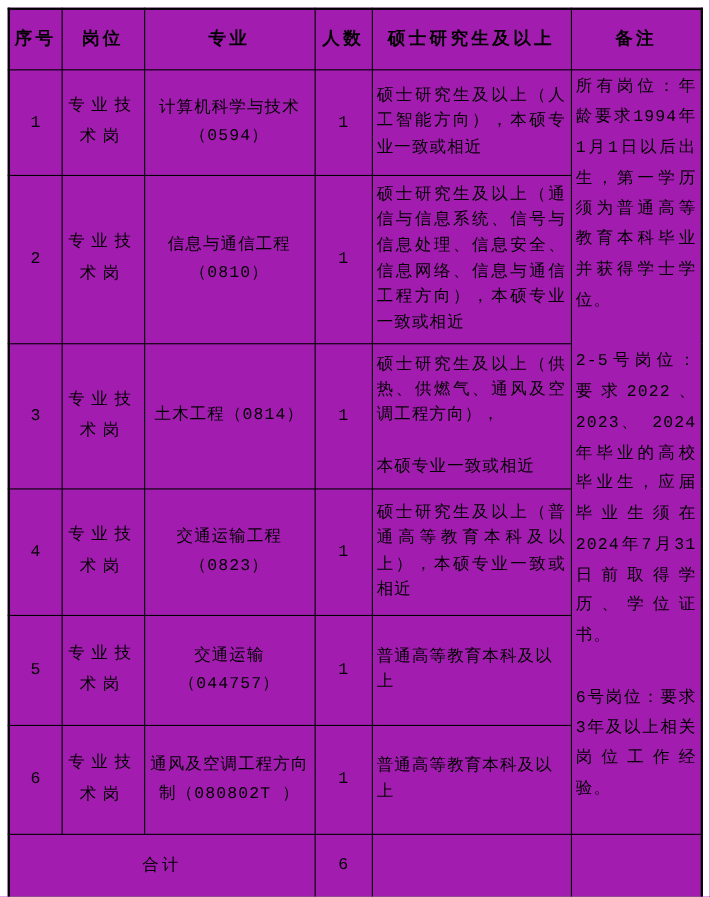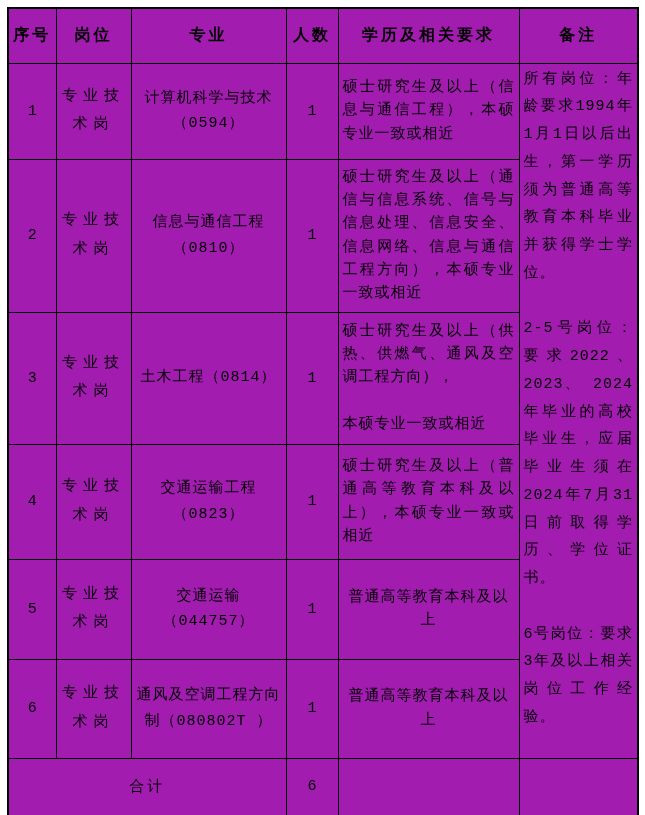--- a/index.html
+++ b/index.html
@@ -73,21 +73,21 @@
   }
   .req {
     text-align: justify;
     vertical-align: middle;
     line-height: 1.55;
     letter-spacing: 1px;
     padding: 4px 8px;
     white-space: pre-line;
   }
   .req.center {
-    text-align: center;
+    text-align: left;
   }
   .remarks {
     vertical-align: top;
     text-align: justify;
     line-height: 1.85;
     letter-spacing: 1px;
     padding: 10px 6px 6px 8px;
     white-space: pre-line;
   }
   .total-label {
@@ -106,31 +106,31 @@
       <col class="col-count">
       <col class="col-req">
       <col class="col-remarks">
     </colgroup>
     <tbody>
       <tr class="r-head">
         <th>序号</th>
         <th>岗位</th>
         <th>专业</th>
         <th>人数</th>
-        <th>学历及相关要求</th>
+        <th>硕士研究生及以上</th>
         <th>备注</th>
       </tr>
 
       <tr class="r-1">
         <td class="c">1</td>
         <td class="c post">专业技术岗</td>
         <td class="c major">计算机科学与技术
 （0594）</td>
         <td class="c">1</td>
-        <td class="req">硕士研究生及以上（信息与通信工程），本硕专业一致或相近</td>
+        <td class="req">硕士研究生及以上（人工智能方向），本硕专业一致或相近</td>
         <td class="remarks" rowspan="6">所有岗位：年龄要求1994年1月1日以后出生，第一学历须为普通高等教育本科毕业并获得学士学位。
 
 2-5号岗位：要求2022、2023、 2024年毕业的高校毕业生，应届毕业生须在2024年7月31日前取得学历、学位证书。
 
 6号岗位：要求3年及以上相关岗位工作经验。</td>
       </tr>
 
       <tr class="r-2">
         <td class="c">2</td>
         <td class="c post">专业技术岗</td>

